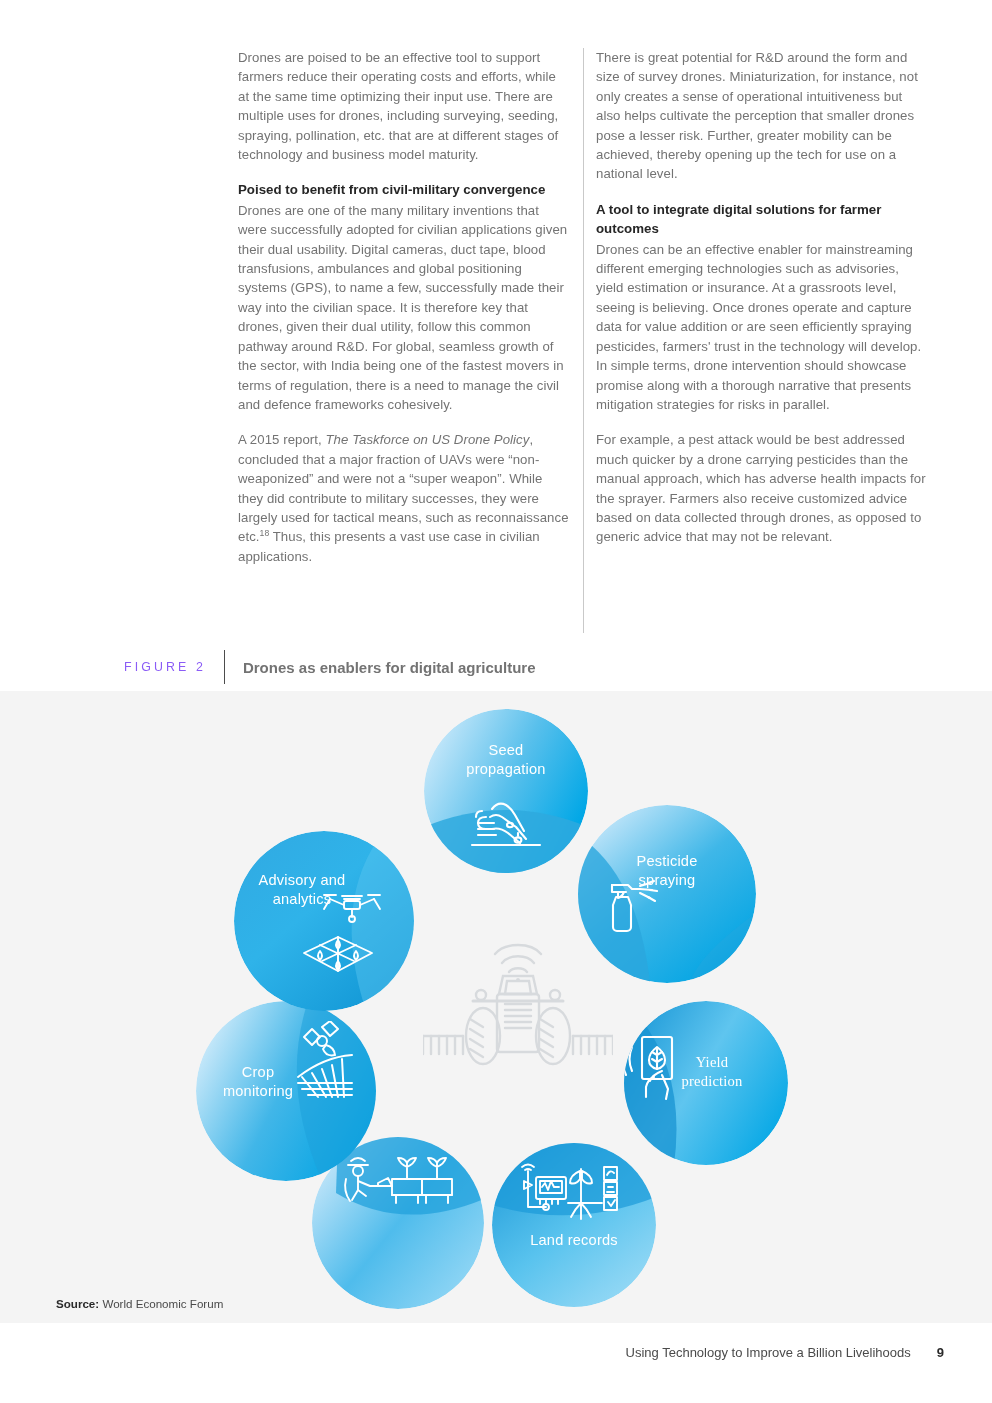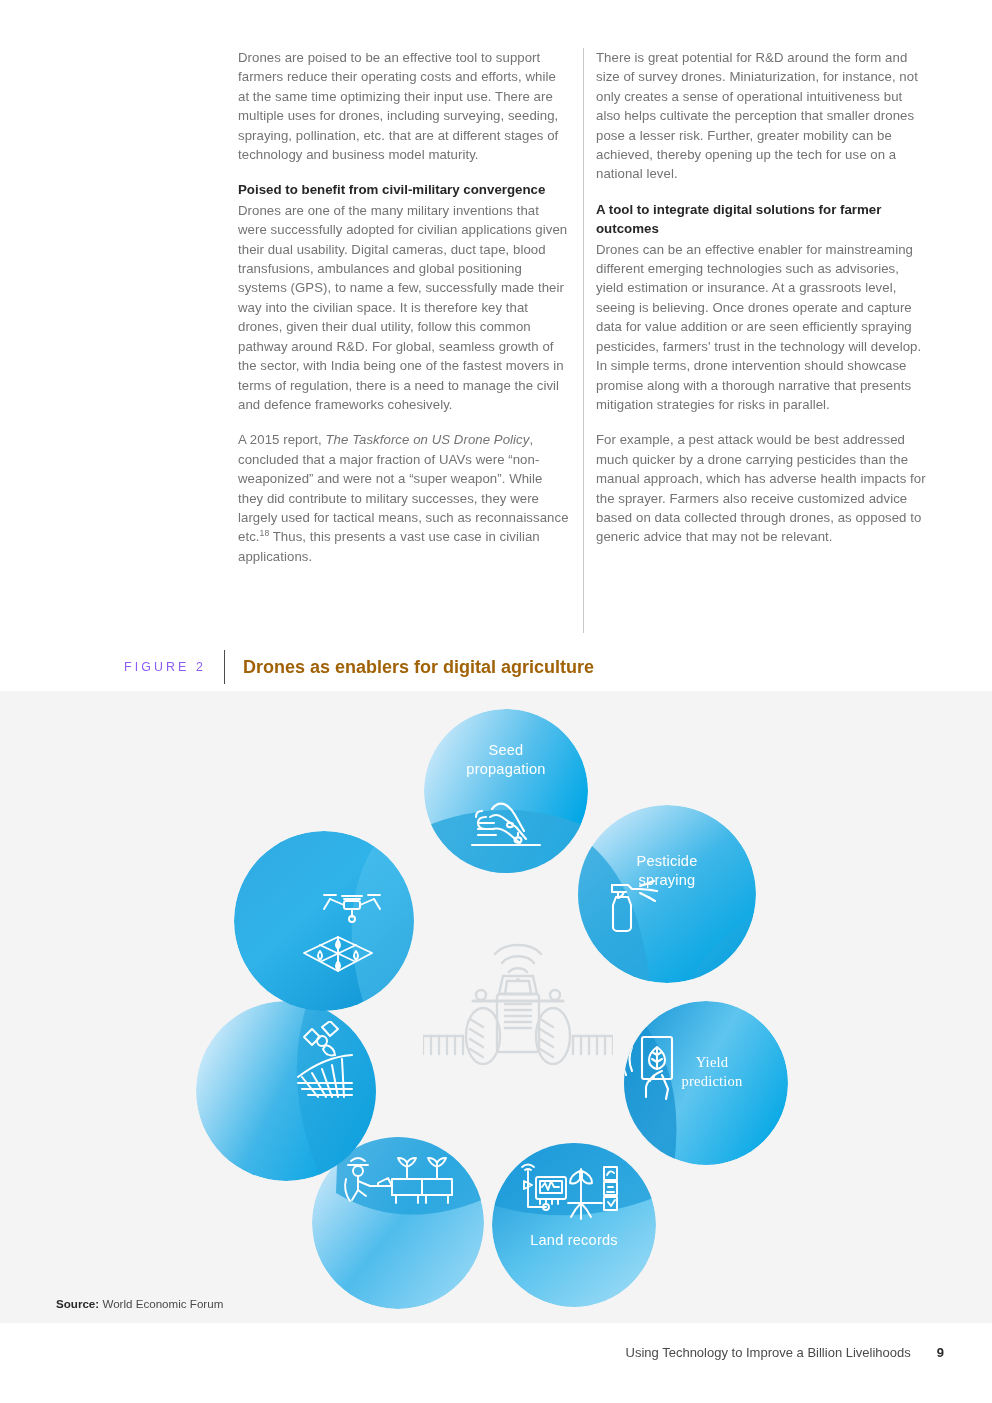--- a/index.html
+++ b/index.html
@@ -60,23 +60,23 @@
     font-size:12.4px;
     letter-spacing:3.1px;
     color:#8b5cf6;
     white-space:nowrap;
     padding-right:18px;
   }
   .fig-rule{
     width:1px;height:34px;background:#4c4c4c;
   }
   .fig-title{
-    font-size:18px;
+    font-size:15px;
     font-weight:bold;
-    color:#a16207;
+    color:#737373;
     padding-left:18px;
     white-space:nowrap;
   }
 
   
   .figure-panel{
     position:absolute;
     left:0; top:691px;
     width:992px; height:632px;
     background:#f4f4f4;
@@ -364,20 +364,23 @@
         <defs>
           <linearGradient id="g6" x1="0" y1="0.2" x2="1" y2="0.7">
             <stop offset="0" stop-color="#d9effc"></stop>
               <stop offset="0.5" stop-color="#41b6e8"></stop>
               <stop offset="1" stop-color="#00a3e3"></stop>
           </linearGradient>
         </defs>
         <circle cx="90" cy="90" r="90" fill="url(#g6)"></circle>
         <path d="M112 0 Q84 84 126 180 L180 180 L180 0 Z" fill="#1ea0da" opacity="0.55"></path>
       </svg>
+      <div class="bubble-label" style="top:62px; left:-28px; width:180px;">
+        <span>Crop</span><br><span>monitoring</span>
+      </div>
       <div class="bubble-icon" style="left:100px; top:20px;">
         <svg width="76" height="80" viewBox="0 0 76 80" fill="none" stroke="#ffffff" stroke-width="2" stroke-linecap="round" stroke-linejoin="round">
           <path d="M8 16 l8 -8 l8 8 l-8 8 z"></path>
           <path d="M26 6 l8 -6 l8 8 l-8 7 z"></path>
           <circle cx="26" cy="20" r="5"></circle>
           <path d="M30 24 q8 2 9 10 q-9 2 -12 -6 z"></path>
           <path d="M2 56 q26 -20 54 -22"></path>
           <path d="M2 62 h54 M6 68 h50 M12 74 h44"></path>
           <path d="M6 56 l16 20 M16 52 l14 24 M26 48 l10 28 M36 44 l6 32 M46 38 l2 38"></path>
         </svg>
@@ -389,20 +392,23 @@
         <defs>
           <linearGradient id="g7" x1="0" y1="0" x2="0.9" y2="1">
             <stop offset="0" stop-color="#31a9e2"></stop>
               <stop offset="0.45" stop-color="#2fb3e9"></stop>
               <stop offset="1" stop-color="#0f95d4"></stop>
           </linearGradient>
         </defs>
         <circle cx="90" cy="90" r="90" fill="url(#g7)"></circle>
         <path d="M150 0 Q96 70 132 180 L180 180 L180 0 Z" fill="#5cc5ef" opacity="0.45"></path>
       </svg>
+      <div class="bubble-label" style="top:40px; left:-22px; width:180px;">
+        <span>Advisory and</span><br><span>analytics</span>
+      </div>
       <div class="bubble-icon" style="left:52px; top:62px;">
         <svg width="108" height="100" viewBox="0 0 108 100" fill="none" stroke="#ffffff" stroke-width="1.9" stroke-linecap="round" stroke-linejoin="round">
           <path d="M58 6 h16 M56 3 h20"></path>
           <rect x="58" y="8" width="16" height="8" rx="2"></rect>
           <path d="M58 12 l-14 -6 M74 12 l14 -6"></path>
           <path d="M38 2 h12 M82 2 h12"></path>
           <path d="M44 6 l-6 10 M88 6 l6 10"></path>
           <path d="M66 16 v8"></path>
           <circle cx="66" cy="26" r="3"></circle>
           <path d="M52 44 L86 60 L52 78 L18 60 Z"></path>

